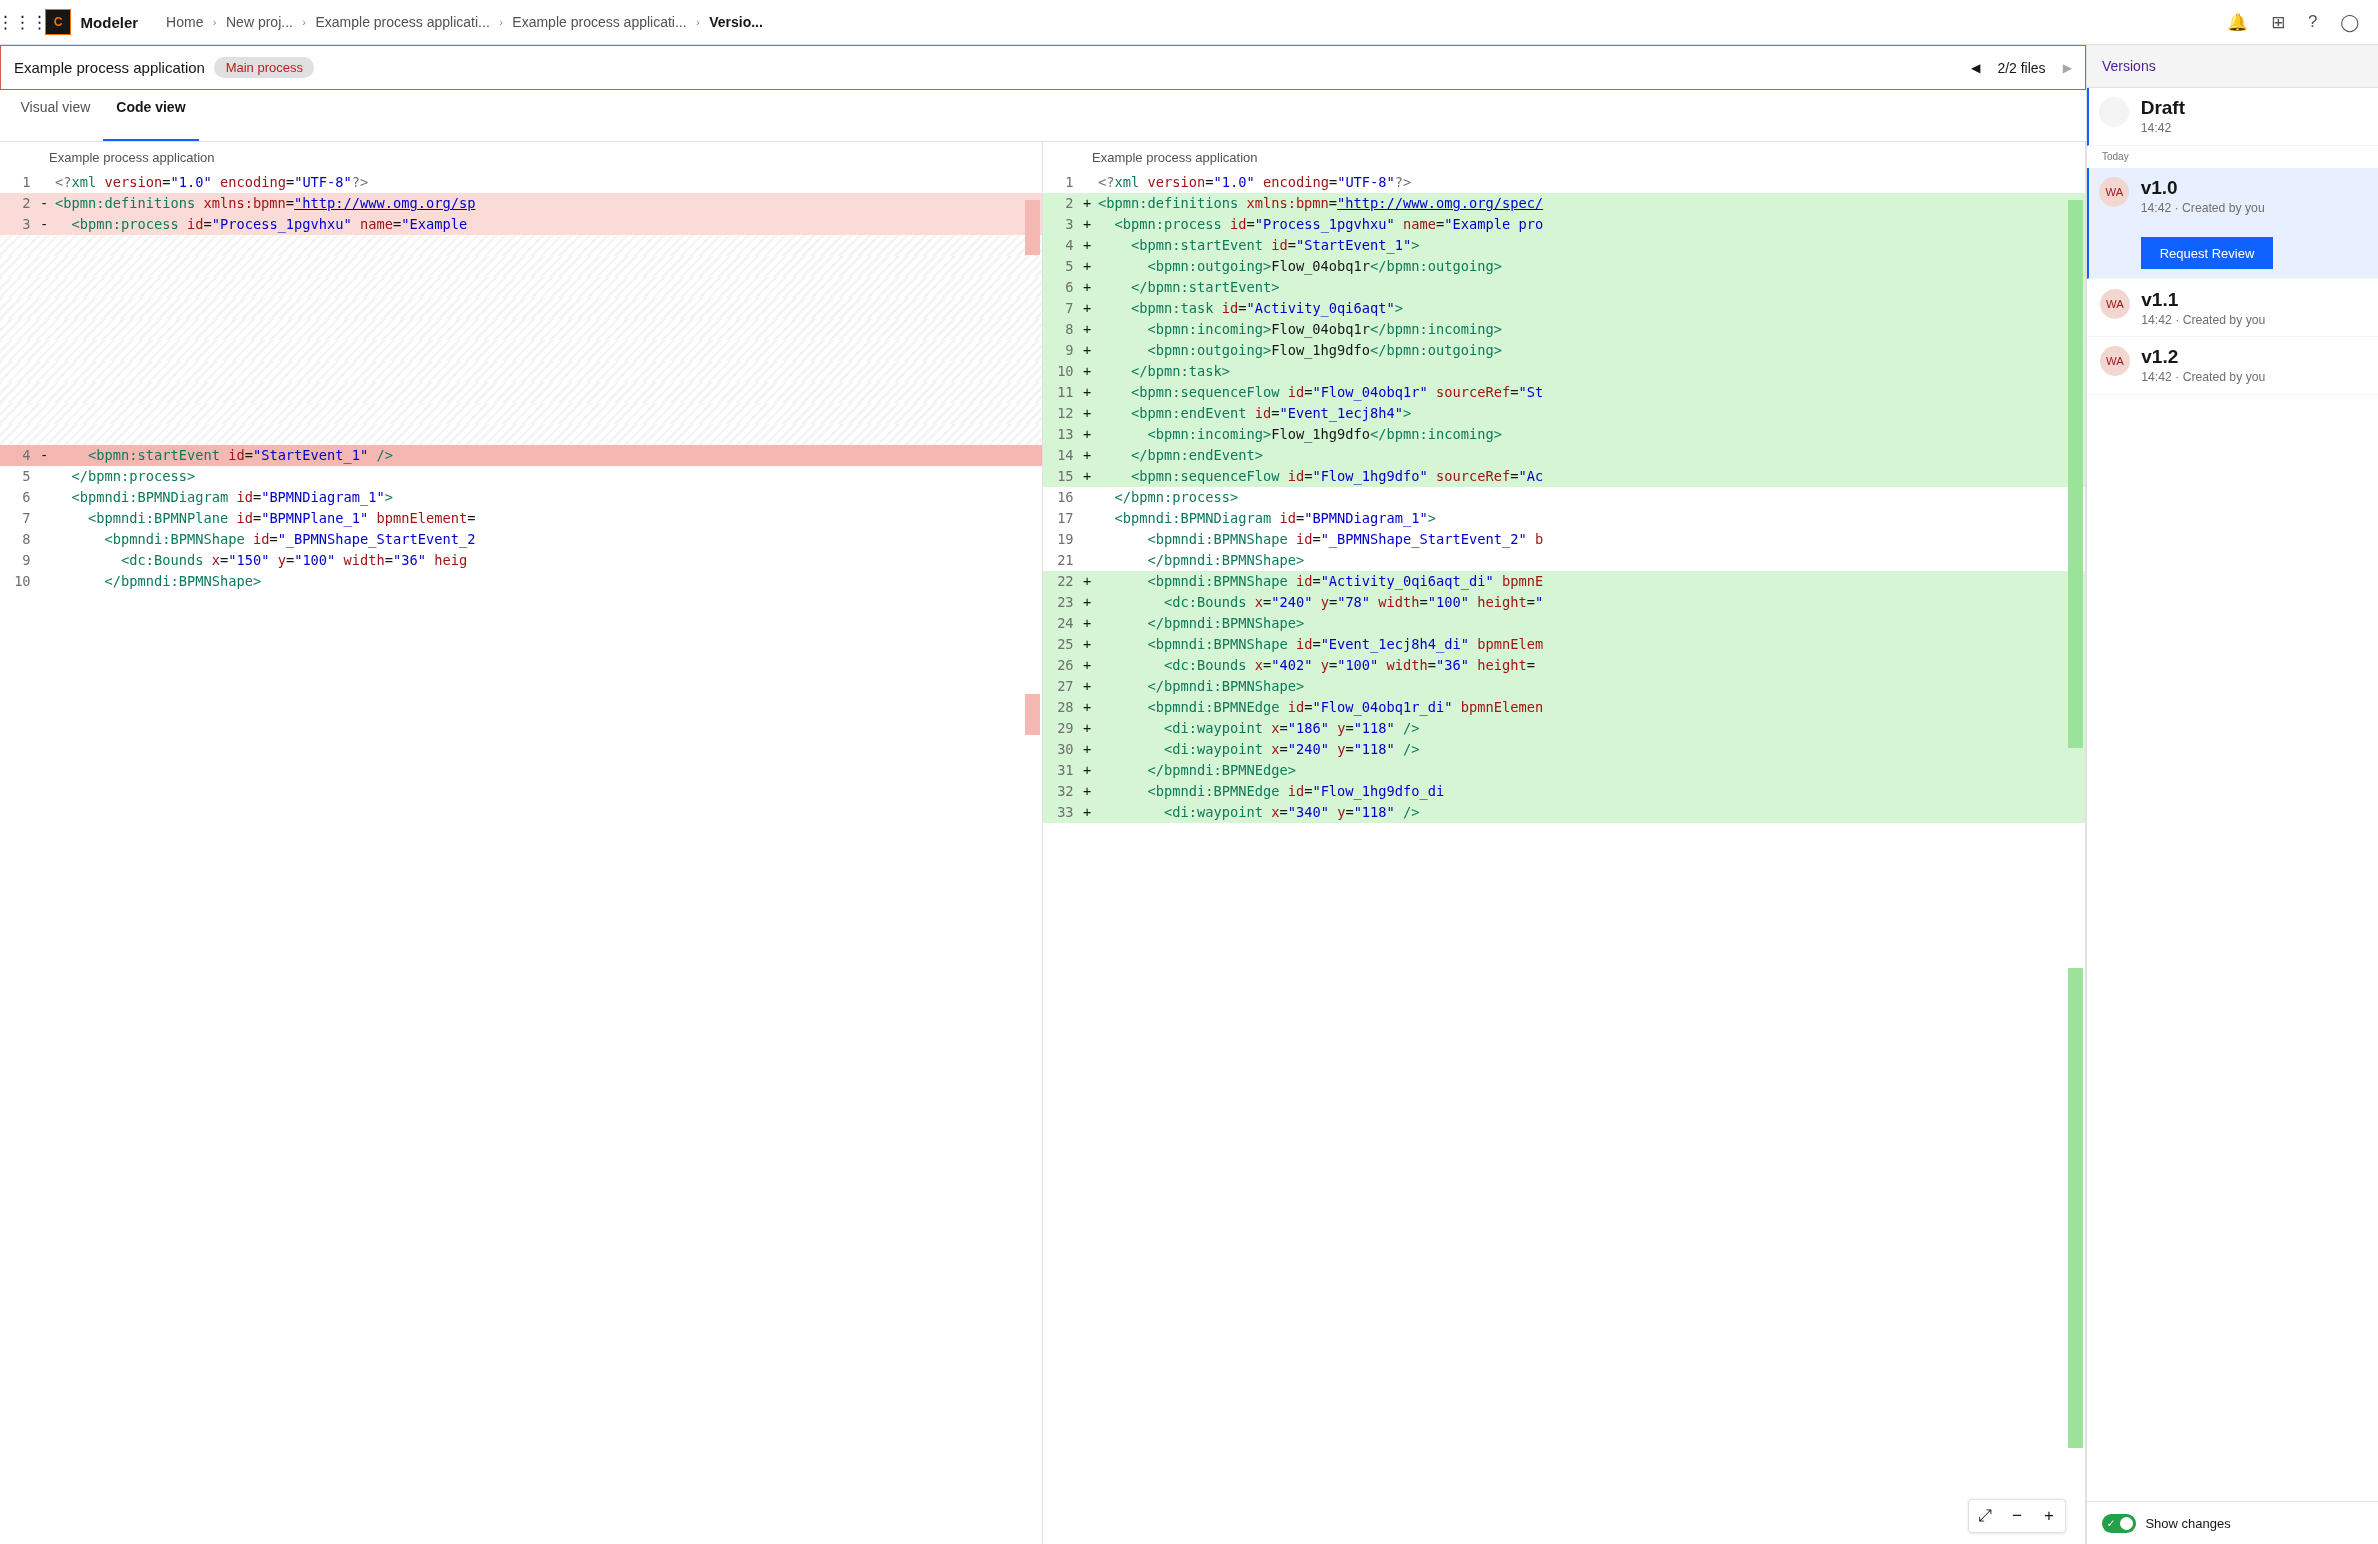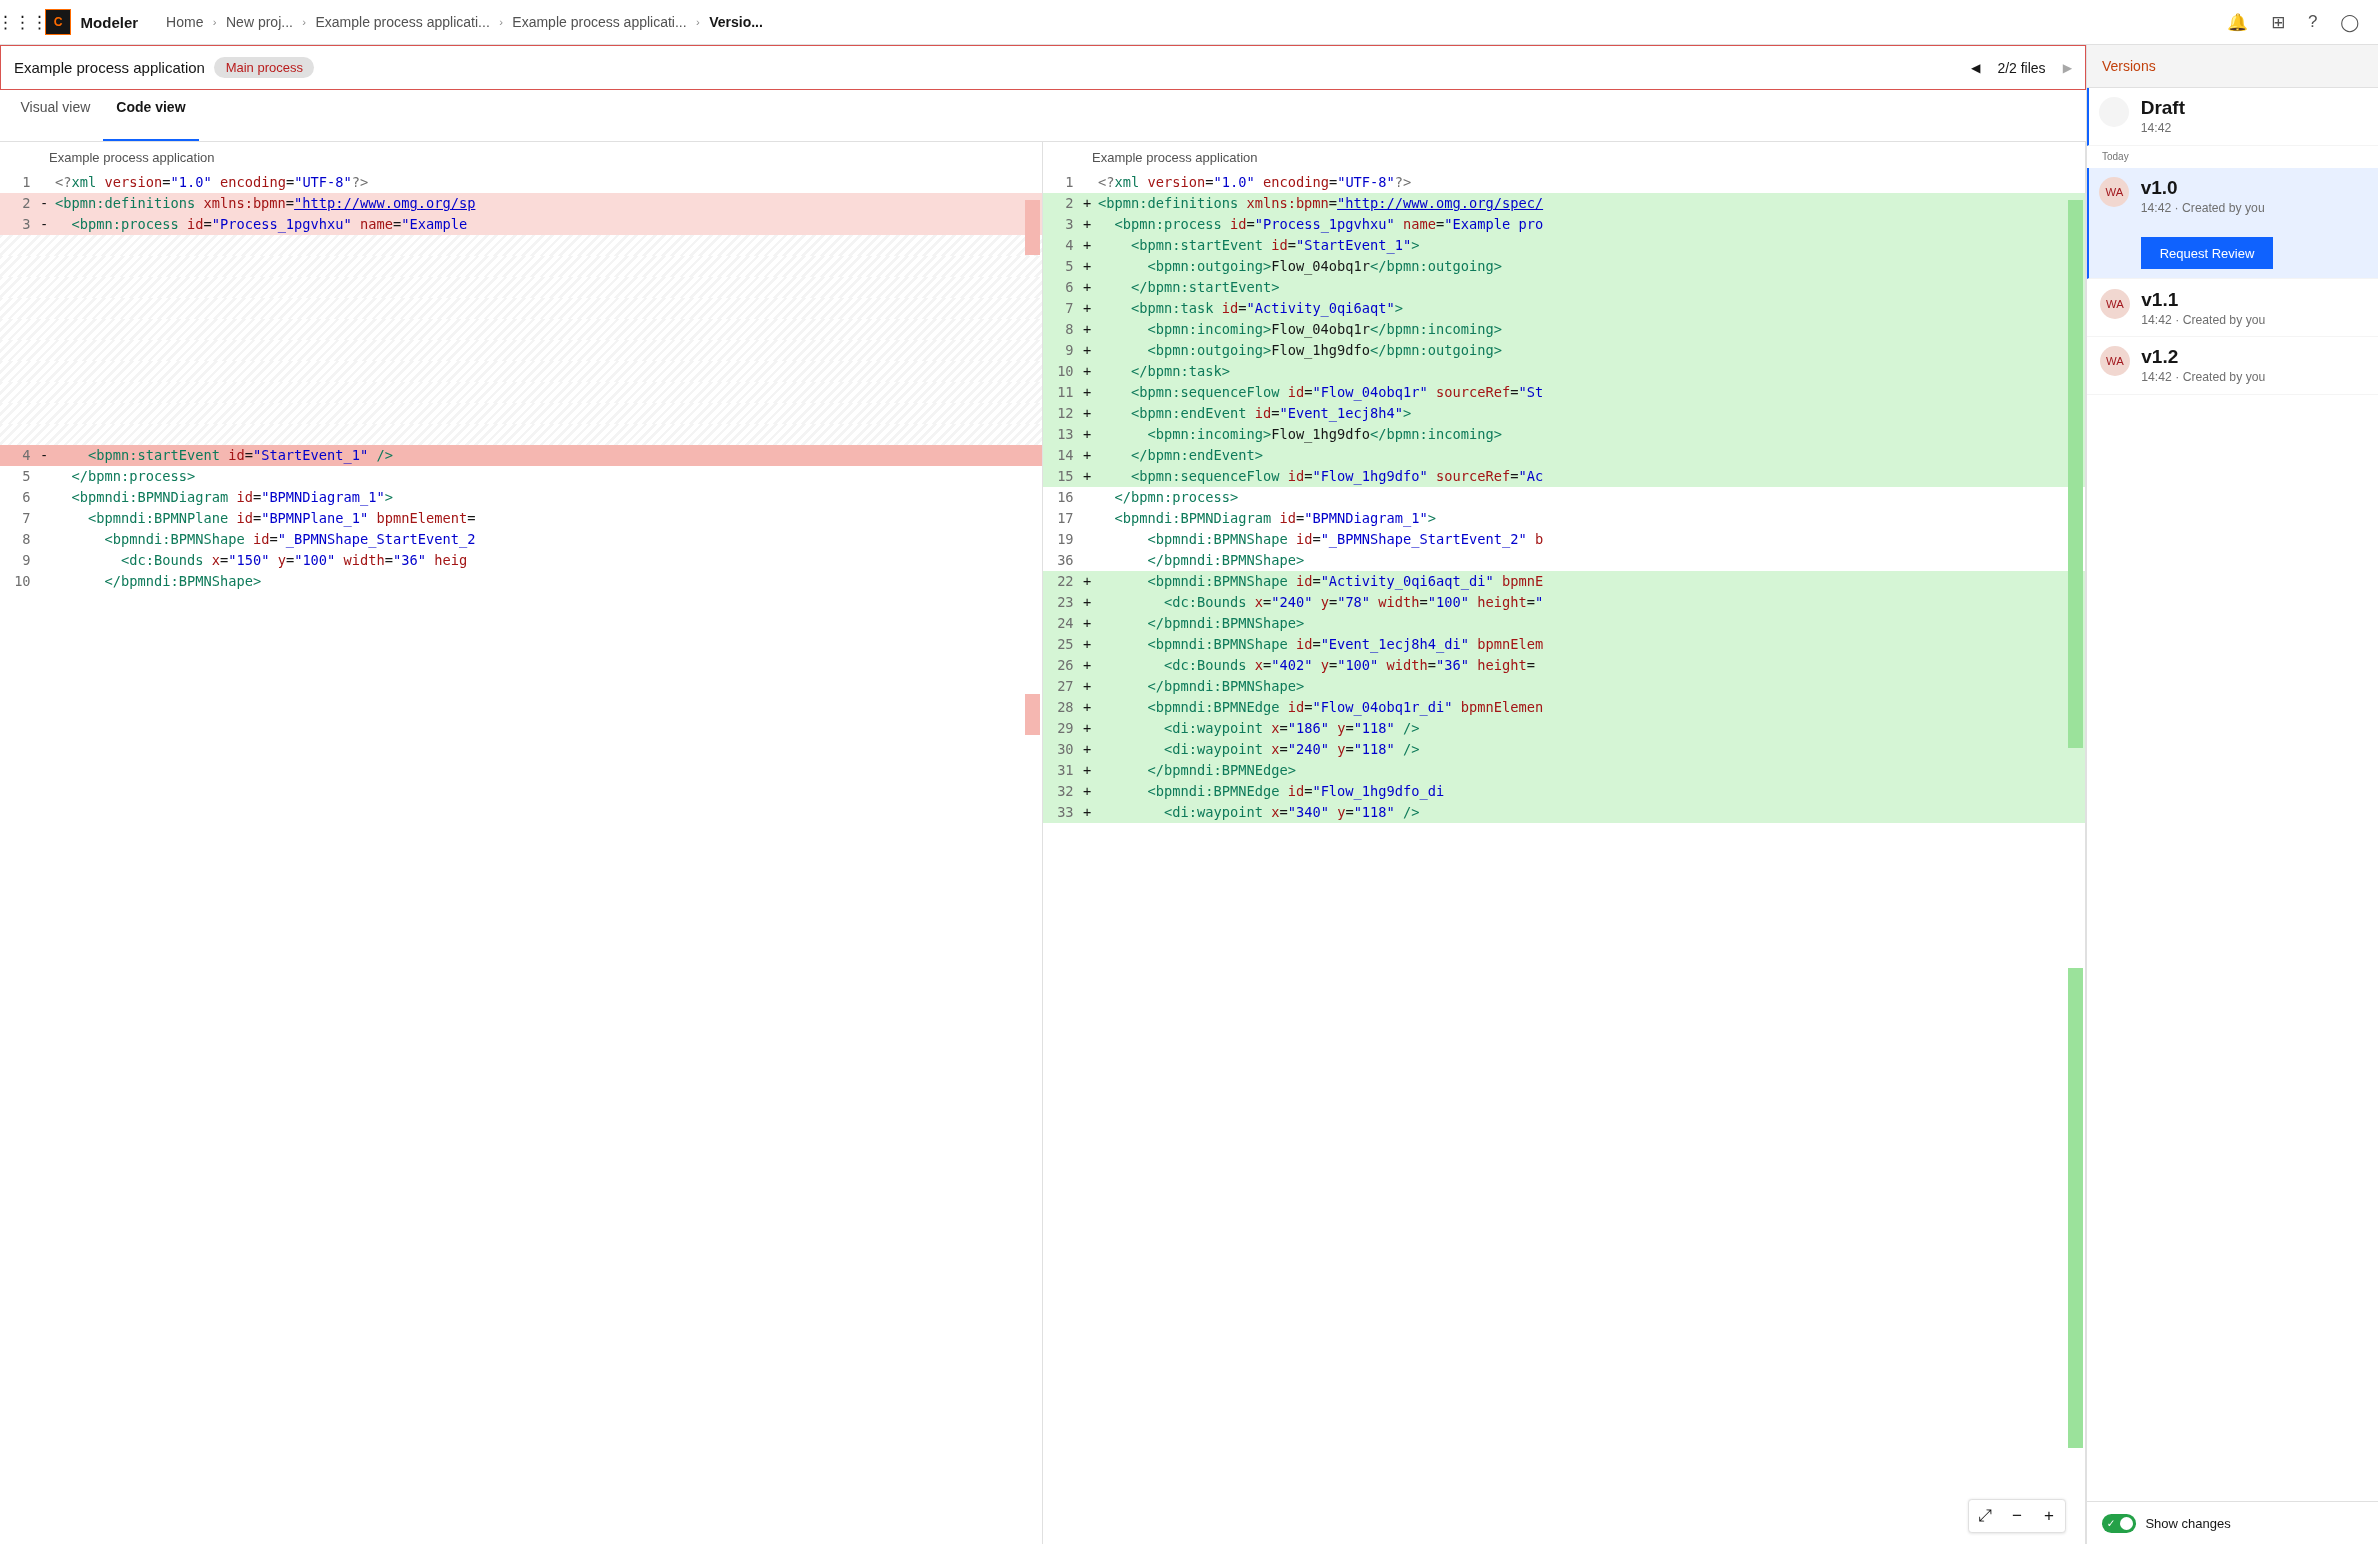--- a/index.html
+++ b/index.html
@@ -35,21 +35,21 @@
   .bg-del{background:#fadbd8;}
   .bg-del-strong{background:#f5b7b1;}
   .bg-add{background:#d5f5d5;}
   .bg-hatch{background:repeating-linear-gradient(135deg,#f4f4f4 0,#f4f4f4 2.8px,#fff 2.8px,#fff 6.6px);}
   .t-tag{color:#0e7a5a;}
   .t-pi{color:#6f6f6f;}
   .t-blue{color:#0000cc;}
   .t-dkred{color:#a31515;}
   .t-green{color:#0e7a5a;}
   .sidebar{width:292px;border-left:0.9px solid #e0e0e0;display:flex;flex-direction:column;background:#fff;}
-  .side-head{padding:13px 15px;font-size:14px;color:#c2410c;border-bottom:0.9px solid #e0e0e0;background:#f4f4f4;}
+  .side-head{padding:13px 15px;font-size:14px;color:#4c1d95;border-bottom:0.9px solid #e0e0e0;background:#f4f4f4;}
   .ver-item{display:flex;padding:9.4px 13px;gap:11.3px;border-bottom:0.9px solid #f4f4f4;}
   .ver-item.sel{background:#e8f0ff;border-left:2.8px solid #0f62fe;padding-left:10.4px;}
   .avatar{width:30px;height:30px;border-radius:50%;background:#f1d7d0;color:#a2191f;display:flex;align-items:center;justify-content:center;font-size:11.3px;font-weight:500;flex-shrink:0;}
   .avatar.blank{background:#f4f4f4;}
   .ver-meta{display:flex;flex-direction:column;gap:1.9px;flex:1;}
   .ver-name{font-weight:600;font-size:19px;}
   .ver-sub{font-size:12.2px;color:#6f6f6f;}
   .today-lbl{padding:5.6px 15px;font-size:10px;color:#737373;}
   .review-btn{background:#0f62fe;color:#fff;border:none;padding:8.5px 19px;font-size:13px;margin-top:20px;cursor:pointer;width:fit-content;}
   .side-foot{margin-top:auto;padding:11.3px 15px;display:flex;align-items:center;gap:9.4px;border-top:0.9px solid #e0e0e0;}
@@ -146,21 +146,21 @@
             <div class="code-line bg-add"><div class="ln">9</div><div class="gut">+</div><div class="lc">      <span class="t-green">&lt;bpmn:outgoing&gt;</span>Flow_1hg9dfo<span class="t-green">&lt;/bpmn:outgoing&gt;</span></div></div>
             <div class="code-line bg-add"><div class="ln">10</div><div class="gut">+</div><div class="lc">    <span class="t-green">&lt;/bpmn:task&gt;</span></div></div>
             <div class="code-line bg-add"><div class="ln">11</div><div class="gut">+</div><div class="lc">    <span class="t-green">&lt;bpmn:sequenceFlow</span> <span class="t-dkred">id</span>=<span class="t-blue">"Flow_04obq1r"</span> <span class="t-dkred">sourceRef</span>=<span class="t-blue">"St</span></div></div>
             <div class="code-line bg-add"><div class="ln">12</div><div class="gut">+</div><div class="lc">    <span class="t-green">&lt;bpmn:endEvent</span> <span class="t-dkred">id</span>=<span class="t-blue">"Event_1ecj8h4"</span><span class="t-green">&gt;</span></div></div>
             <div class="code-line bg-add"><div class="ln">13</div><div class="gut">+</div><div class="lc">      <span class="t-green">&lt;bpmn:incoming&gt;</span>Flow_1hg9dfo<span class="t-green">&lt;/bpmn:incoming&gt;</span></div></div>
             <div class="code-line bg-add"><div class="ln">14</div><div class="gut">+</div><div class="lc">    <span class="t-green">&lt;/bpmn:endEvent&gt;</span></div></div>
             <div class="code-line bg-add"><div class="ln">15</div><div class="gut">+</div><div class="lc">    <span class="t-green">&lt;bpmn:sequenceFlow</span> <span class="t-dkred">id</span>=<span class="t-blue">"Flow_1hg9dfo"</span> <span class="t-dkred">sourceRef</span>=<span class="t-blue">"Ac</span></div></div>
             <div class="code-line "><div class="ln">16</div><div class="gut"></div><div class="lc">  <span class="t-green">&lt;/bpmn:process&gt;</span></div></div>
             <div class="code-line "><div class="ln">17</div><div class="gut"></div><div class="lc">  <span class="t-green">&lt;bpmndi:BPMNDiagram</span> <span class="t-dkred">id</span>=<span class="t-blue">"BPMNDiagram_1"</span><span class="t-green">&gt;</span></div></div>
             <div class="code-line "><div class="ln">19</div><div class="gut"></div><div class="lc">      <span class="t-green">&lt;bpmndi:BPMNShape</span> <span class="t-dkred">id</span>=<span class="t-blue">"_BPMNShape_StartEvent_2"</span> <span class="t-dkred">b</span></div></div>
-            <div class="code-line "><div class="ln">36</div><div class="gut"></div><div class="lc">      <span class="t-green">&lt;/bpmndi:BPMNShape&gt;</span></div></div>
+            <div class="code-line "><div class="ln">21</div><div class="gut"></div><div class="lc">      <span class="t-green">&lt;/bpmndi:BPMNShape&gt;</span></div></div>
             <div class="code-line bg-add"><div class="ln">22</div><div class="gut">+</div><div class="lc">      <span class="t-green">&lt;bpmndi:BPMNShape</span> <span class="t-dkred">id</span>=<span class="t-blue">"Activity_0qi6aqt_di"</span> <span class="t-dkred">bpmnE</span></div></div>
             <div class="code-line bg-add"><div class="ln">23</div><div class="gut">+</div><div class="lc">        <span class="t-green">&lt;dc:Bounds</span> <span class="t-dkred">x</span>=<span class="t-blue">"240"</span> <span class="t-dkred">y</span>=<span class="t-blue">"78"</span> <span class="t-dkred">width</span>=<span class="t-blue">"100"</span> <span class="t-dkred">height</span>=<span class="t-blue">"</span></div></div>
             <div class="code-line bg-add"><div class="ln">24</div><div class="gut">+</div><div class="lc">      <span class="t-green">&lt;/bpmndi:BPMNShape&gt;</span></div></div>
             <div class="code-line bg-add"><div class="ln">25</div><div class="gut">+</div><div class="lc">      <span class="t-green">&lt;bpmndi:BPMNShape</span> <span class="t-dkred">id</span>=<span class="t-blue">"Event_1ecj8h4_di"</span> <span class="t-dkred">bpmnElem</span></div></div>
             <div class="code-line bg-add"><div class="ln">26</div><div class="gut">+</div><div class="lc">        <span class="t-green">&lt;dc:Bounds</span> <span class="t-dkred">x</span>=<span class="t-blue">"402"</span> <span class="t-dkred">y</span>=<span class="t-blue">"100"</span> <span class="t-dkred">width</span>=<span class="t-blue">"36"</span> <span class="t-dkred">height</span>=</div></div>
             <div class="code-line bg-add"><div class="ln">27</div><div class="gut">+</div><div class="lc">      <span class="t-green">&lt;/bpmndi:BPMNShape&gt;</span></div></div>
             <div class="code-line bg-add"><div class="ln">28</div><div class="gut">+</div><div class="lc">      <span class="t-green">&lt;bpmndi:BPMNEdge</span> <span class="t-dkred">id</span>=<span class="t-blue">"Flow_04obq1r_di"</span> <span class="t-dkred">bpmnElemen</span></div></div>
             <div class="code-line bg-add"><div class="ln">29</div><div class="gut">+</div><div class="lc">        <span class="t-green">&lt;di:waypoint</span> <span class="t-dkred">x</span>=<span class="t-blue">"186"</span> <span class="t-dkred">y</span>=<span class="t-blue">"118"</span> <span class="t-green">/&gt;</span></div></div>
             <div class="code-line bg-add"><div class="ln">30</div><div class="gut">+</div><div class="lc">        <span class="t-green">&lt;di:waypoint</span> <span class="t-dkred">x</span>=<span class="t-blue">"240"</span> <span class="t-dkred">y</span>=<span class="t-blue">"118"</span> <span class="t-green">/&gt;</span></div></div>
             <div class="code-line bg-add"><div class="ln">31</div><div class="gut">+</div><div class="lc">      <span class="t-green">&lt;/bpmndi:BPMNEdge&gt;</span></div></div>

